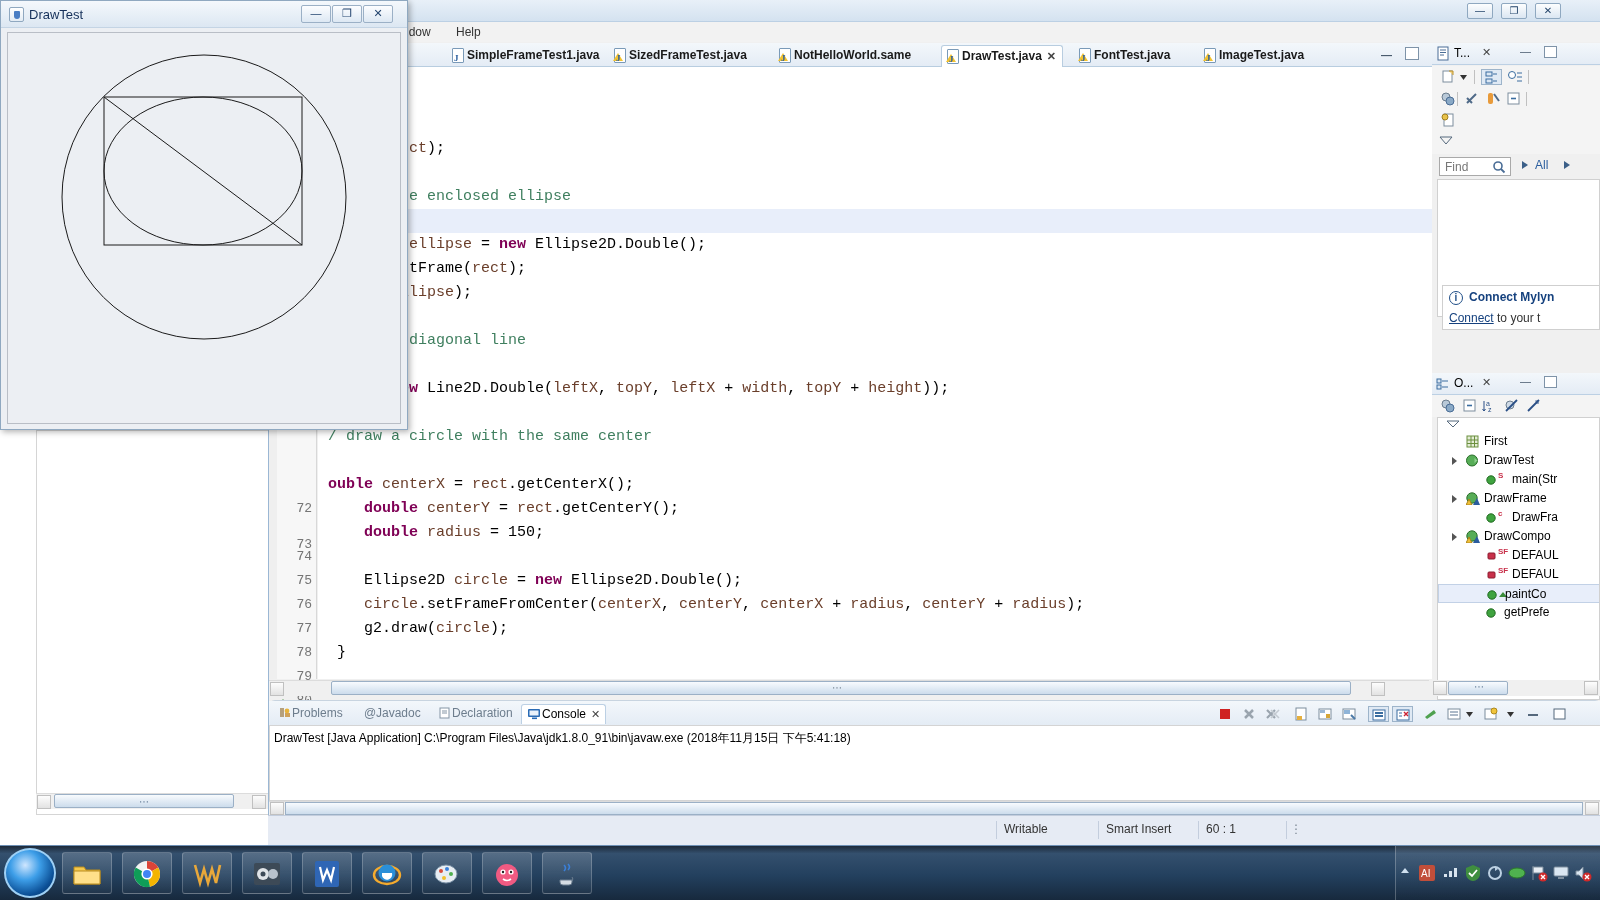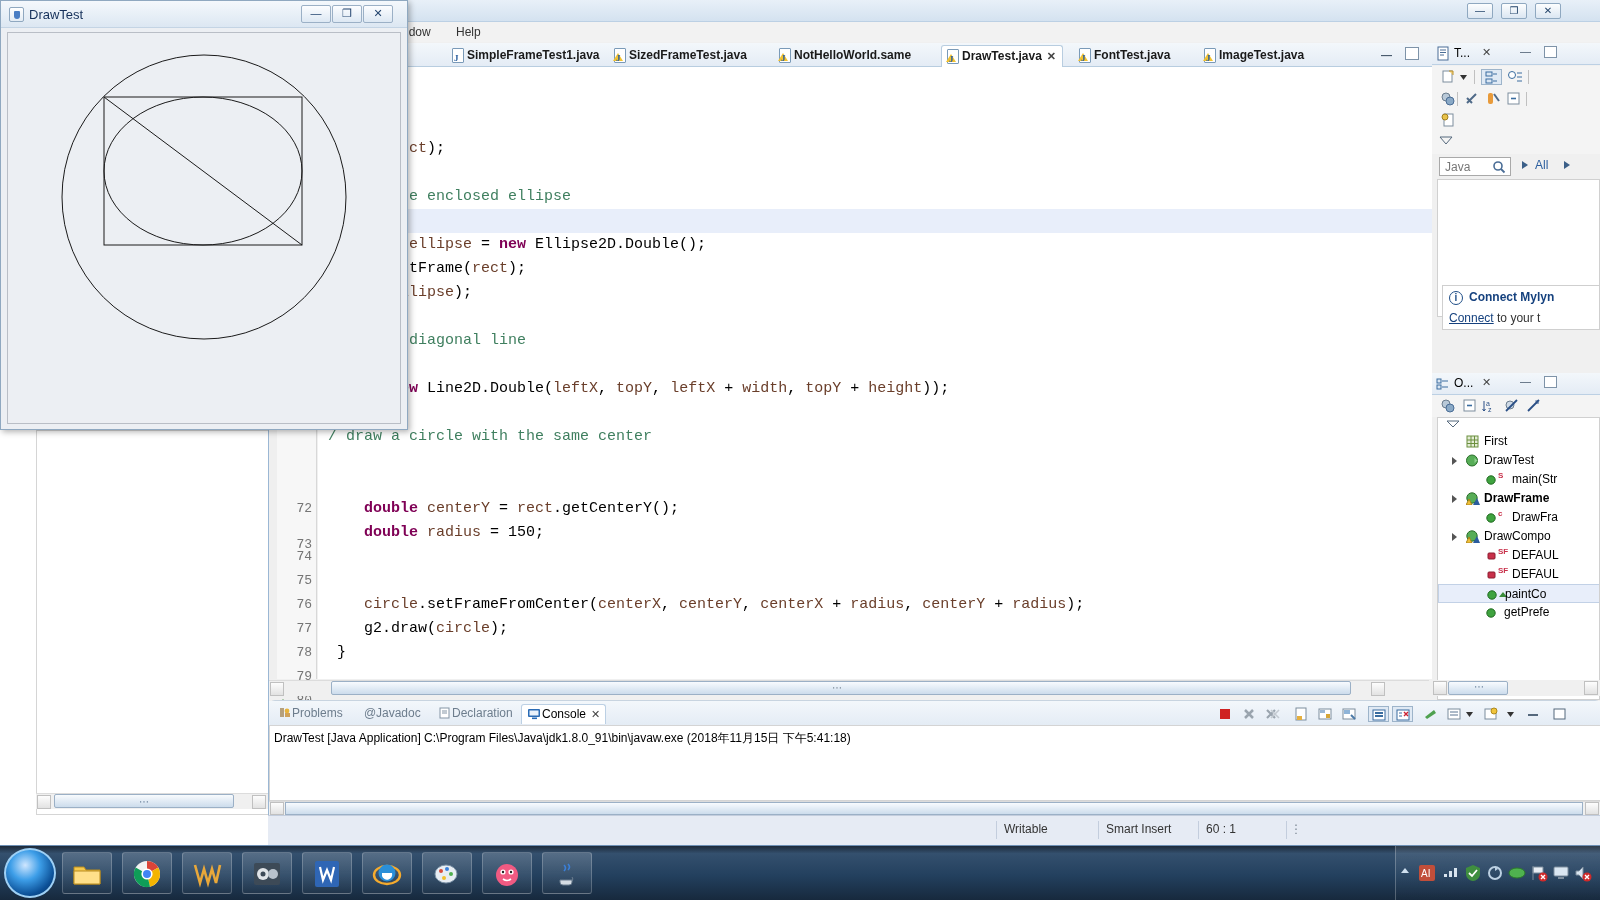--- a/index.html
+++ b/index.html
@@ -351,23 +351,25 @@
       <div class="cline" style="top: 166px;"><span class="typ">llipse2D </span><span class="loc">ellipse</span><span class="typ"> = </span><span class="kw">new</span><span class="typ"> Ellipse2D.Double();</span></div>
       <div class="cline" style="top: 190px;"><span class="typ">llipse.setFrame(</span><span class="loc">rect</span><span class="typ">);</span></div>
       <div class="cline" style="top: 214px;"><span class="typ">2.draw(</span><span class="loc">ellipse</span><span class="typ">);</span></div>
       <div class="cline" style="top: 238px;"></div>
       <div class="cline" style="top: 262px;"><span class="cm">/ draw a diagonal line</span></div>
       <div class="cline" style="top: 286px;"></div>
       <div class="cline" style="top: 310px;"><span class="typ">2.draw(</span><span class="kw">new</span><span class="typ"> Line2D.Double(</span><span class="loc">leftX</span><span class="typ">, </span><span class="loc">topY</span><span class="typ">, </span><span class="loc">leftX</span><span class="typ"> + </span><span class="loc">width</span><span class="typ">, </span><span class="loc">topY</span><span class="typ"> + </span><span class="loc">height</span><span class="typ">));</span></div>
       <div class="cline" style="top: 334px;"></div>
       <div class="cline" style="top: 358px;"><span class="cm">/ draw a circle with the same center</span></div>
       <div class="cline" style="top: 382px;"></div>
+      <div class="cline" style="top: 406px;"><span class="kw">ouble</span><span class="typ"> </span><span class="loc">centerX</span><span class="typ"> = </span><span class="loc">rect</span><span class="typ">.getCenterX();</span></div>
       <div class="cline" style="top: 430px;">    <span class="kw">double</span><span class="typ"> </span><span class="loc">centerY</span><span class="typ"> = </span><span class="loc">rect</span><span class="typ">.getCenterY();</span></div>
       <div class="cline" style="top: 454px;">    <span class="kw">double</span><span class="typ"> </span><span class="loc">radius</span><span class="typ"> = </span><span class="num">150</span><span class="typ">;</span></div>
       <div class="cline" style="top: 478px;"></div>
+      <div class="cline" style="top: 502px;">    <span class="typ">Ellipse2D </span><span class="loc">circle</span><span class="typ"> = </span><span class="kw">new</span><span class="typ"> Ellipse2D.Double();</span></div>
       <div class="cline" style="top: 526px;">    <span class="loc">circle</span><span class="typ">.setFrameFromCenter(</span><span class="loc">centerX</span><span class="typ">, </span><span class="loc">centerY</span><span class="typ">, </span><span class="loc">centerX</span><span class="typ"> + </span><span class="loc">radius</span><span class="typ">, </span><span class="loc">centerY</span><span class="typ"> + </span><span class="loc">radius</span><span class="typ">);</span></div>
       <div class="cline" style="top: 550px;">    <span class="typ">g2.draw(</span><span class="loc">circle</span><span class="typ">);</span></div>
       <div class="cline" style="top: 574px;"> <span class="typ">}</span></div>
       <div class="cline" style="top: 598px;"></div>
       <div class="cline" style="top: 670px;"></div>
     </div>
 
   <div id="ed-hscroll">
     <div class="sbtn" style="left:1px; top:1px;">
       <i style="border-right:4px solid #4b6a89; border-left:none; left:4px;"></i>
@@ -546,21 +548,21 @@
           <rect x="4" y="2" width="9" height="12" fill="#fff" stroke="#7d8d9d"></rect>
           <circle cx="5" cy="5" r="3" fill="#e8c24a" stroke="#a2801f"></circle>
         </svg></div>
     <div class="tbi" style="left:7px;top:24px;width:14px;"><svg width="14" height="12">
           <path d="M1 3 L13 3 L7 10 Z" fill="none" stroke="#55687c"></path>
         </svg></div>
   </div>
 
   <div style="position:absolute;left:5px;top:113px;width:163px;height:22px;">
     <div style="position:absolute;left:2px;top:1px;width:72px;height:19px;border:1px solid #a9a9a9;background:#fff;">
-      <span style="position:absolute;left:5px;top:2px;font-size:12px;color:#777;">Java</span>
+      <span style="position:absolute;left:5px;top:2px;font-size:12px;color:#777;">Find</span>
       <span style="position:absolute;left:52px;top:2px;">
         <svg width="14" height="14">
             <circle cx="6" cy="6" r="4" fill="none" stroke="#4a6d96" stroke-width="1.6"></circle>
             <line x1="9" y1="9" x2="12.5" y2="12.5" stroke="#4a6d96" stroke-width="1.8"></line>
           </svg>
       </span>
     </div>
     <span style="position:absolute;left:84px;top:3px;"><svg width="8" height="12">
           <path d="M1 2 L7 6 L1 10 Z" fill="#3b5f88"></path>
         </svg></span>
@@ -645,21 +647,21 @@
         <span style="position: absolute; left: 60px; top: 1px; font-size: 8px; color: rgb(200, 48, 74); font-weight: bold;">S</span>
         <span class="lbl" style="left: 74px;">main(Str</span>
       </div>
       <div class="otl-row" style="top: 58px;">
         <span class="twisty" style="left: 14px;"></span>
         <span class="oicon" style="left: 28px;"><svg width="14" height="13">
             <circle cx="6" cy="6" r="5.2" fill="#57ad57" stroke="#2b6f2b"></circle>
             <path d="M7 13 L11 6 L14 13 Z" fill="#2a5c9e"></path>
             <path d="M0 13 L3 7 L6 13 Z" fill="#f0c03a" stroke="#ad8314"></path>
           </svg></span>
-        <span class="lbl" style="left: 46px; font-weight: bold;">DrawFrame</span>
+        <span class="lbl" style="left: 46px;">DrawFrame</span>
       </div>
       <div class="otl-row" style="top: 77px;">
         <span class="oicon" style="left: 48px;"><svg width="13" height="13">
             <circle cx="5" cy="7" r="4.2" fill="#3fa33f" stroke="#206a20"></circle>
           </svg></span>
         <span style="position: absolute; left: 60px; top: 1px; font-size: 8px; color: rgb(200, 48, 74); font-weight: bold;">c</span>
         <span class="lbl" style="left: 74px;">DrawFra</span>
       </div>
       <div class="otl-row" style="top: 96px;">
         <span class="twisty" style="left: 14px;"></span>

